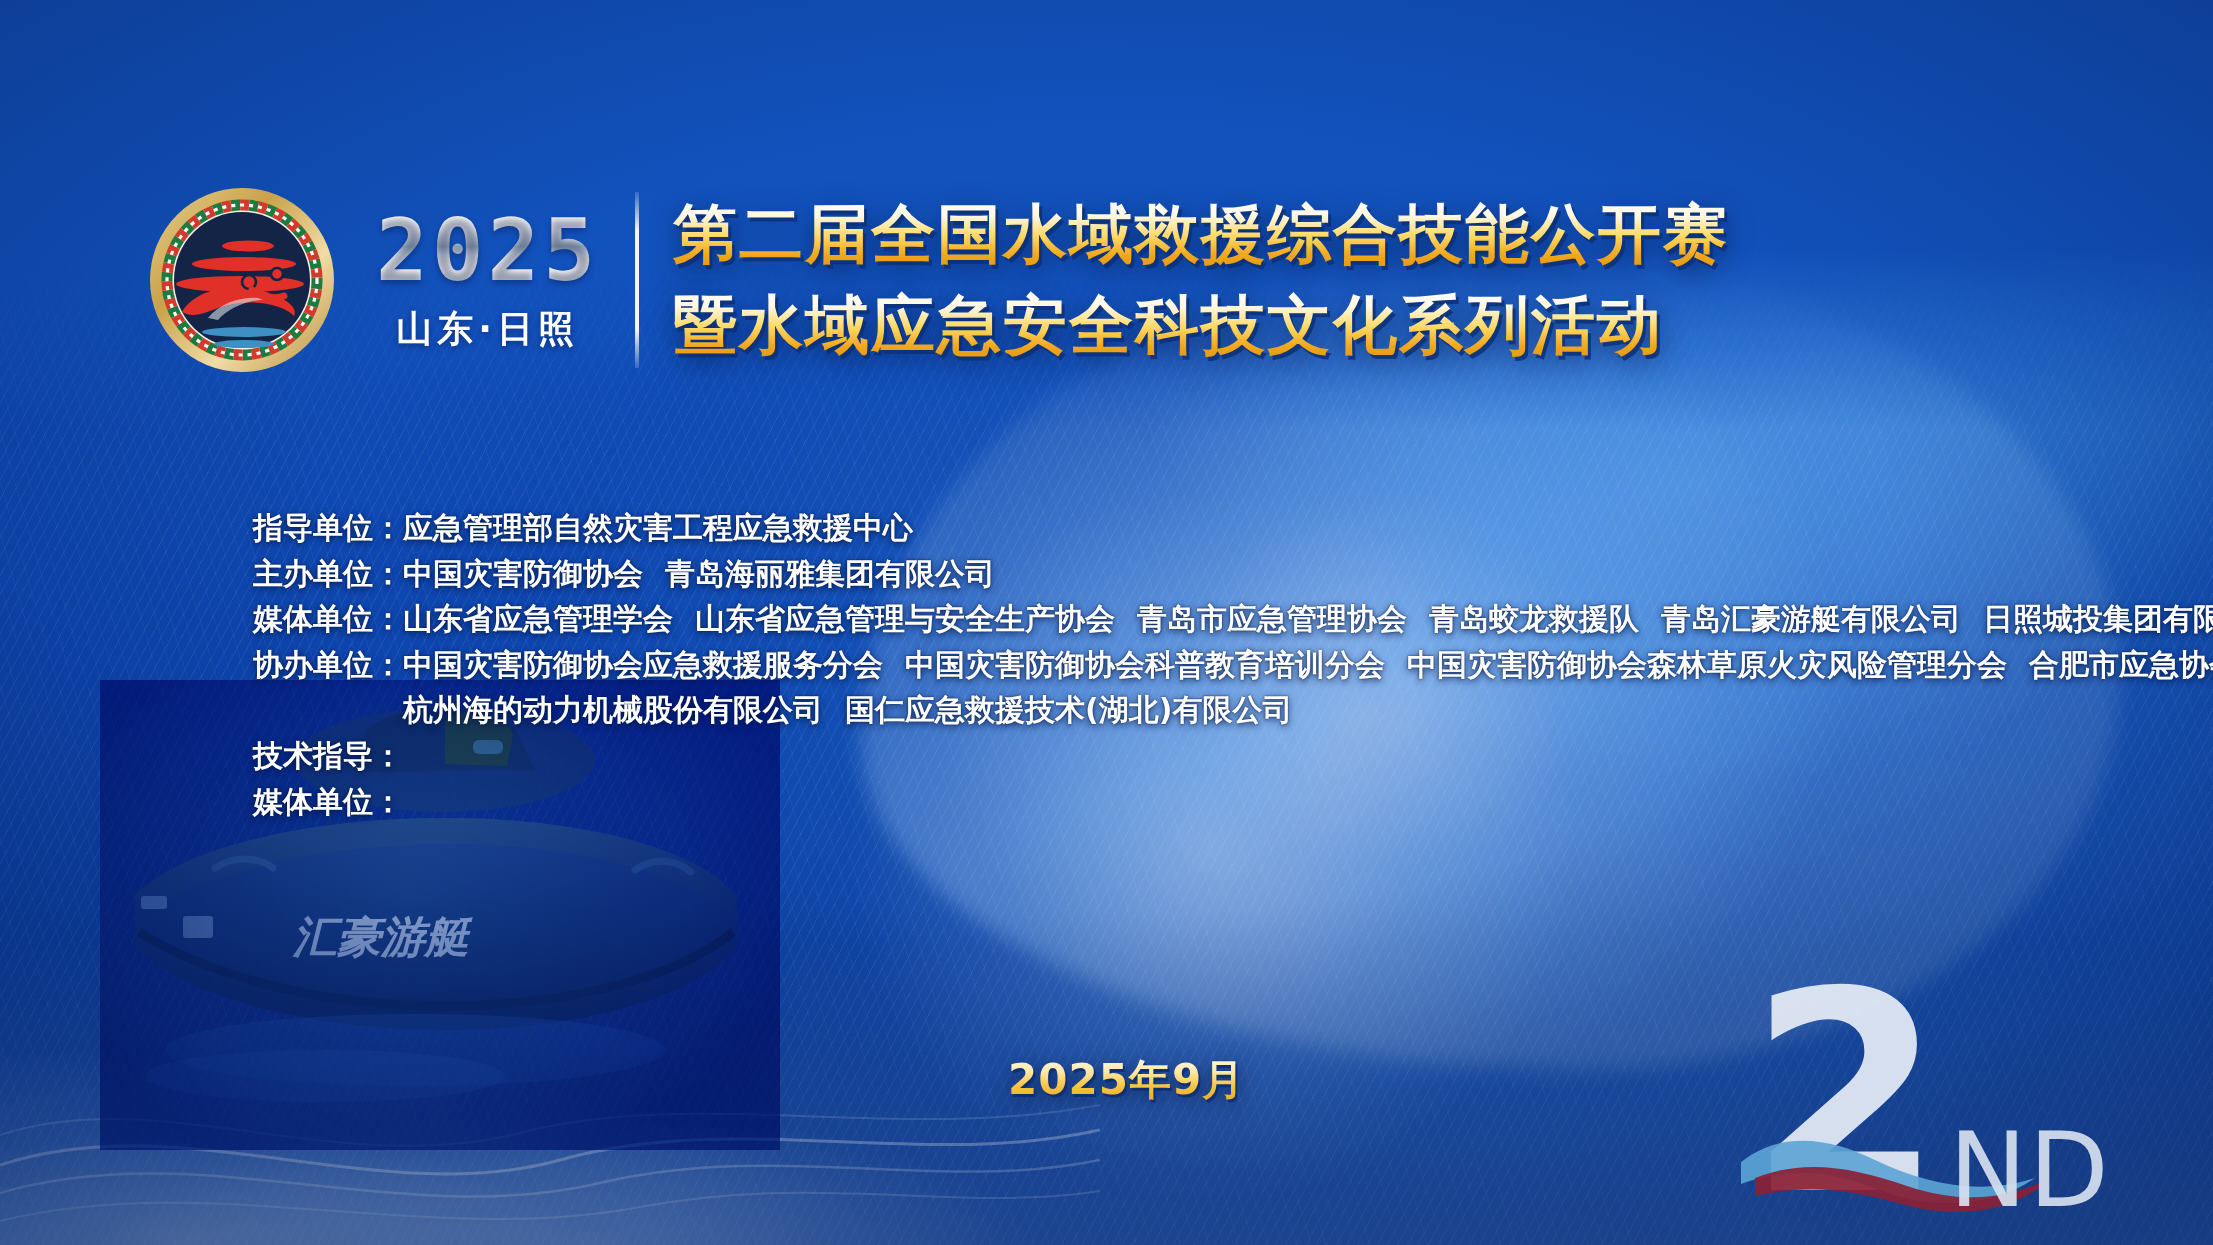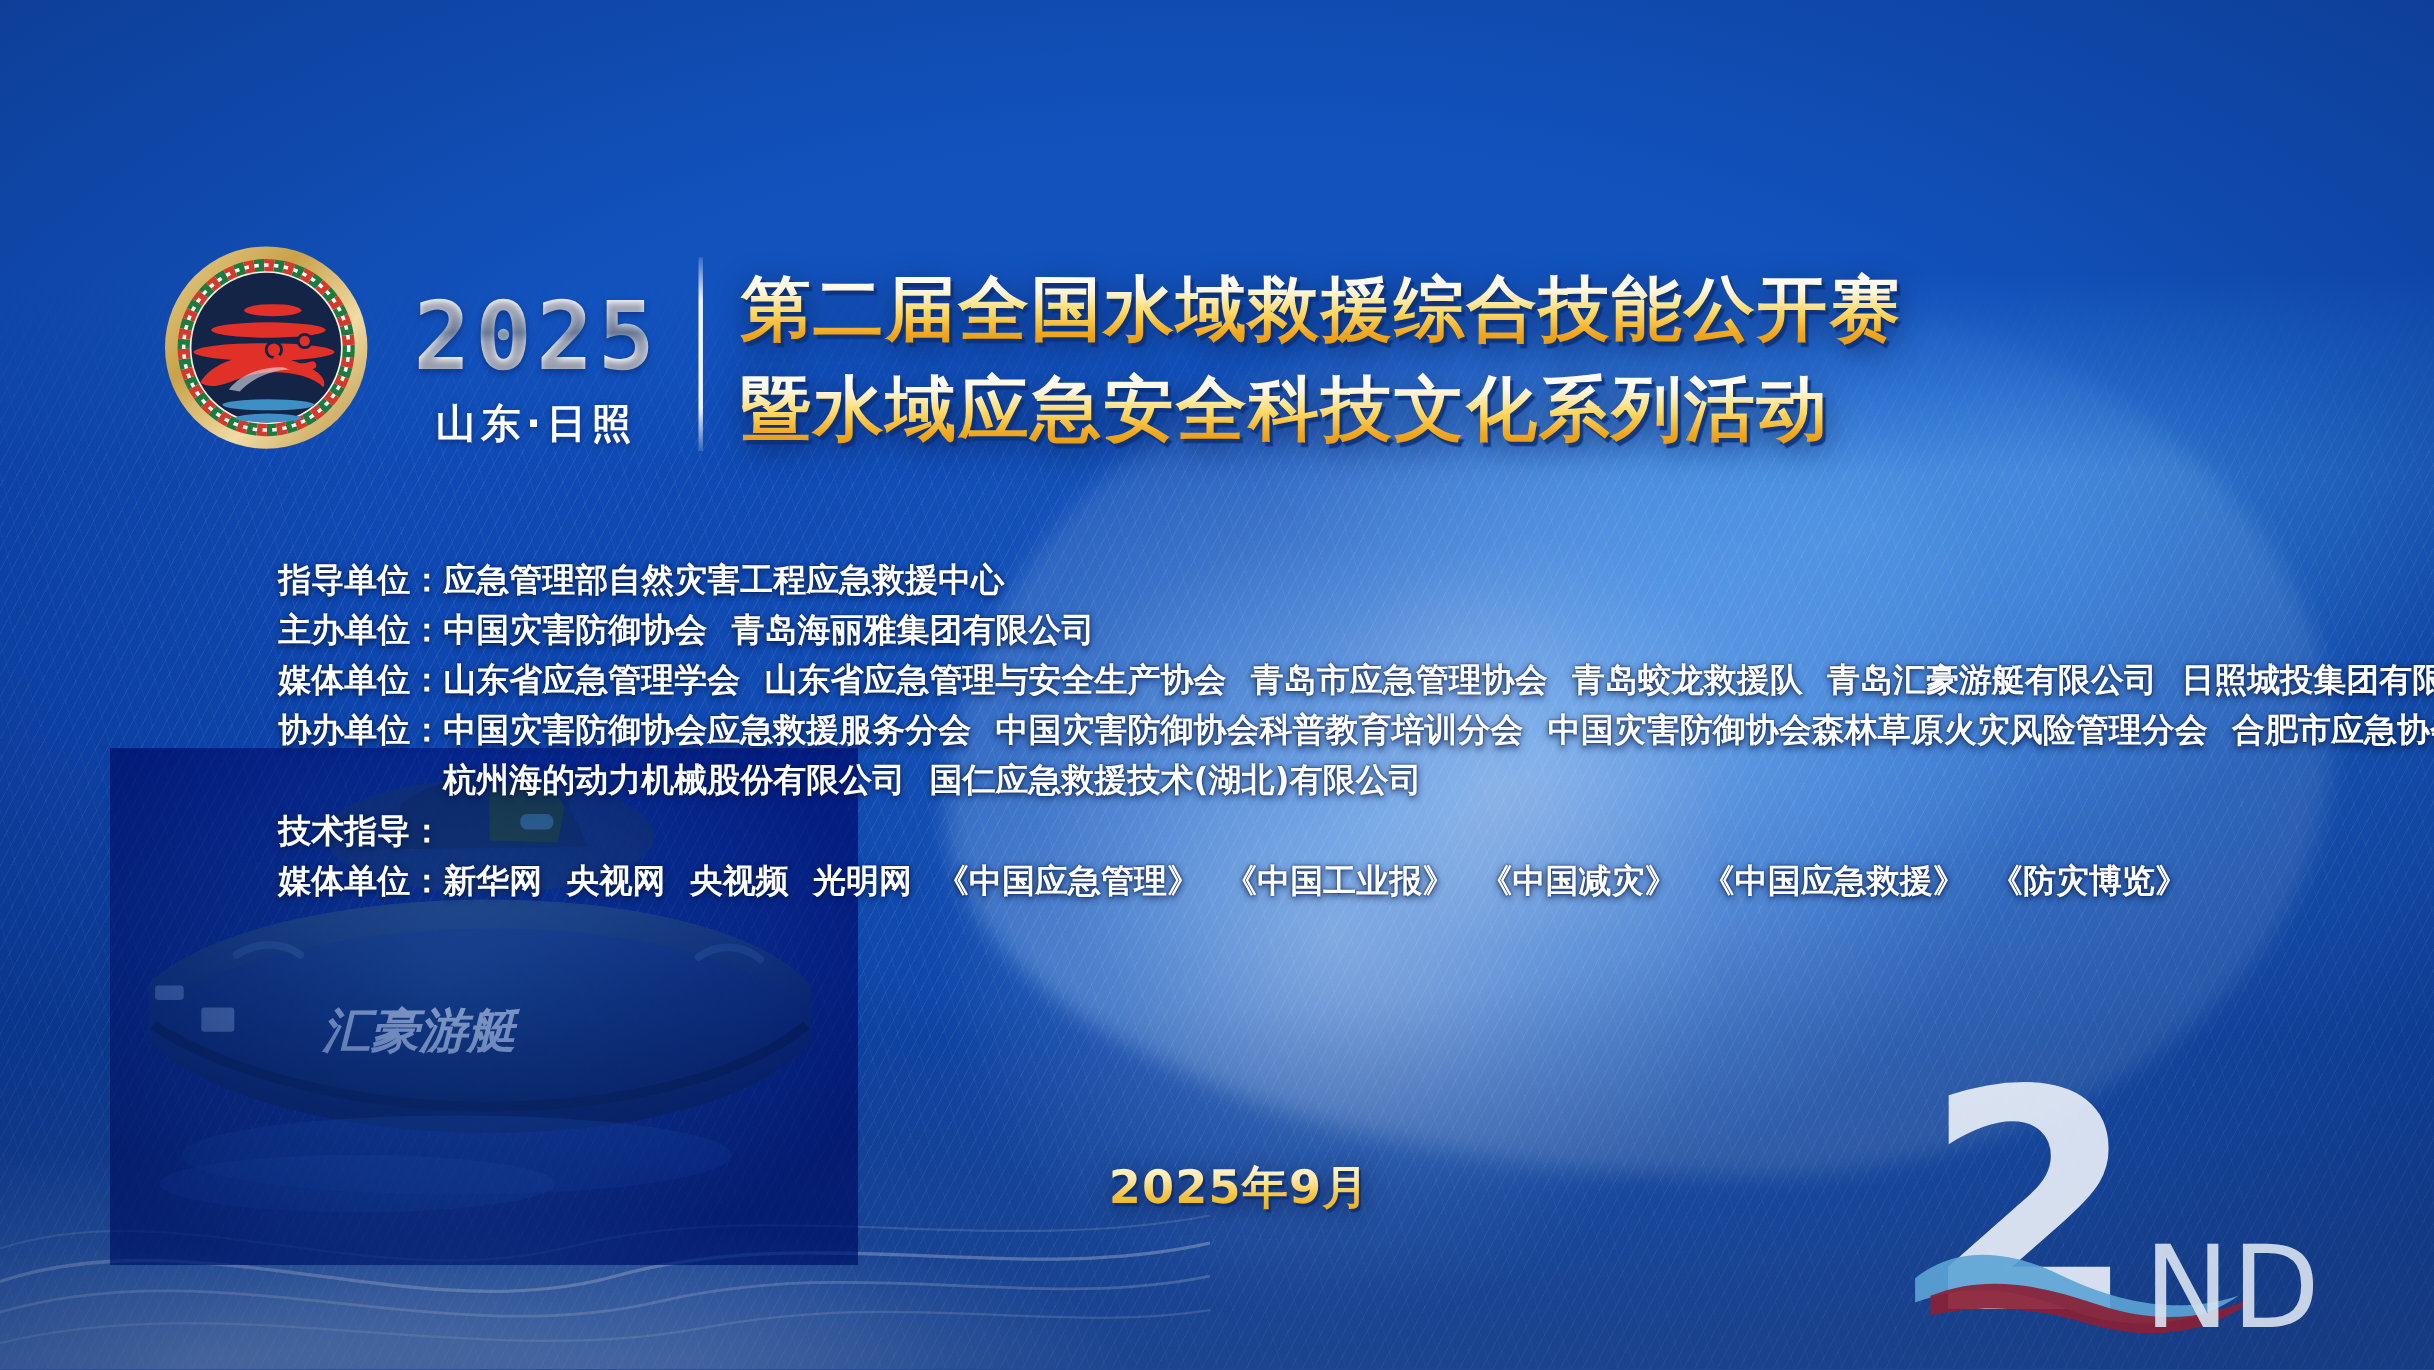--- a/index.html
+++ b/index.html
@@ -83,21 +83,21 @@
   }
   .boat-tint{
     position:absolute;left:100px;top:680px;width:680px;height:470px;
     background:radial-gradient(ellipse 60% 60% at 45% 45%, rgba(18,70,170,.25) 0%, rgba(13,69,174,.62) 70%, rgba(13,69,174,.85) 100%);
     mix-blend-mode:multiply;pointer-events:none;
   }
 
   
   .header{
     position:absolute;left:0;top:150px;width:100%;height:260px;
-    display:flex;align-items:flex-end;
+    display:flex;align-items:center;
   }
   .emblem{
     position:relative;
     width:188px;height:188px;margin-left:148px;flex:0 0 auto;
   }
   .emblem svg{display:block;width:188px;height:188px;}
 
   .year-block{
     margin-left:40px;flex:0 0 auto;
     display:flex;flex-direction:column;align-items:center;justify-content:center;
@@ -281,21 +281,20 @@
       </div>
       <div class="credit-row">
         <span class="credit-label indent">协办单位：</span>
         <span class="credit-values"><span class="v">杭州海的动力机械股份有限公司</span><span class="v">国仁应急救援技术(湖北)有限公司</span></span>
       </div>
       <div class="credit-row">
         <span class="credit-label">技术指导：</span>
       </div>
       <div class="credit-row">
         <span class="credit-label">媒体单位：</span>
-        <span class="credit-values"><span class="v">新华网</span><span class="v">央视网</span><span class="v">央视频</span><span class="v">光明网</span><span class="v">《中国应急管理》</span><span class="v">《中国工业报》</span><span class="v">《中国减灾》</span><span class="v">《中国应急救援》</span><span class="v">《防灾博览》</span></span>
       </div>
     </div>
 
   <div class="date">2025年9月</div>
 
   <div class="mark2nd">
     <svg viewBox="0 0 400 275">
       <text x="14" y="238" font-family="DejaVu Sans, Liberation Sans, sans-serif" font-size="278" font-weight="700" fill="#eef3fa" opacity=".93">2</text>
       <path d="M6,210 C46,178 96,186 140,208 C190,232 246,244 300,226 C258,256 196,258 144,238 C104,222 60,212 6,232 Z" fill="#5fa8d8" opacity=".9"></path>
       <path d="M20,226 C70,206 120,216 172,234 C226,252 272,248 316,226 C280,260 222,268 166,252 C118,238 72,232 20,244 Z" fill="#8f1f33" opacity=".92"></path>

